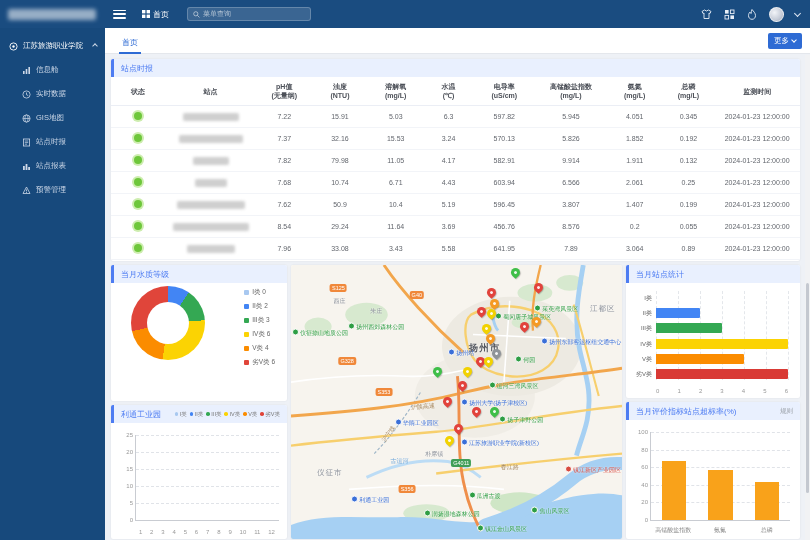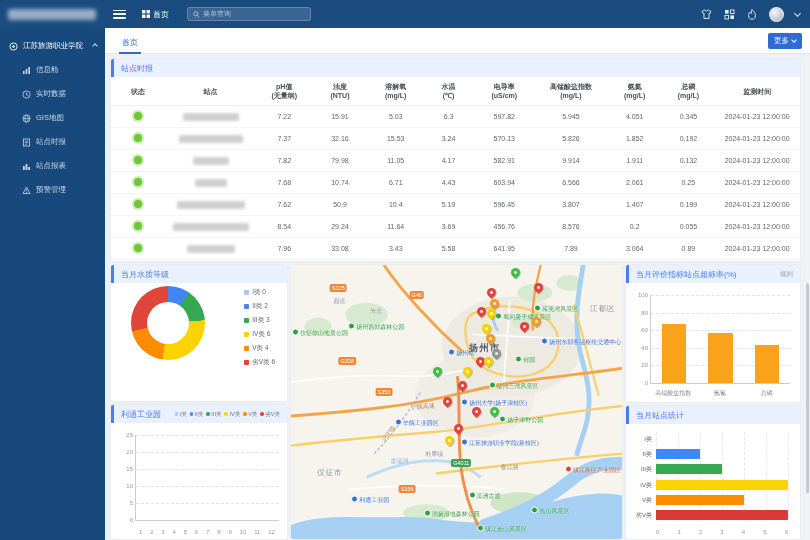--- a/index.html
+++ b/index.html
@@ -577,20 +577,68 @@
             <div class="pin" style="background: rgb(226, 67, 60); left: calc(51.7544% - 4.5px); top: calc(46.3768% - 11px);"></div>
             <div class="pin" style="background: rgb(226, 67, 60); left: calc(47.3684% - 4.5px); top: calc(52.1739% - 11px);"></div>
             <div class="pin" style="background: rgb(226, 67, 60); left: calc(56.1404% - 4.5px); top: calc(55.7971% - 11px);"></div>
             <div class="pin" style="background: rgb(63, 191, 73); left: calc(61.4035% - 4.5px); top: calc(55.7971% - 11px);"></div>
             <div class="pin" style="background: rgb(226, 67, 60); left: calc(50.5848% - 4.5px); top: calc(61.9565% - 11px);"></div>
             <div class="pin" style="background: rgb(242, 210, 0); left: calc(47.9532% - 4.5px); top: calc(66.3043% - 11px);"></div>
           </div>
       </section>
 
       <div class="col-right">
+        <section class="panel panel-hbar">
+          <div class="p-head">
+              <span class="p-title">当月站点统计</span>
+            </div>
+          <div class="hplot" id="hplot">
+              <div class="gridline-v" style="left: 0%;"></div>
+              <div class="gridline-v" style="left: 16.6667%;"></div>
+              <div class="gridline-v" style="left: 33.3333%;"></div>
+              <div class="gridline-v" style="left: 50%;"></div>
+              <div class="gridline-v" style="left: 66.6667%;"></div>
+              <div class="gridline-v" style="left: 83.3333%;"></div>
+              <div class="gridline-v" style="left: 100%;"></div>
+              <div class="hrow" style="top: 2px;">
+                <span class="hlab">I类</span>
+                <div class="hbar" style="width: 0%; background: rgb(168, 200, 240);"></div>
+              </div>
+              <div class="hrow" style="top: 17.2px;">
+                <span class="hlab">II类</span>
+                <div class="hbar" style="width: 33.3333%; background: rgb(66, 133, 244);"></div>
+              </div>
+              <div class="hrow" style="top: 32.4px;">
+                <span class="hlab">III类</span>
+                <div class="hbar" style="width: 50%; background: rgb(52, 168, 83);"></div>
+              </div>
+              <div class="hrow" style="top: 47.6px;">
+                <span class="hlab">IV类</span>
+                <div class="hbar" style="width: 100%; background: rgb(251, 211, 3);"></div>
+              </div>
+              <div class="hrow" style="top: 62.8px;">
+                <span class="hlab">V类</span>
+                <div class="hbar" style="width: 66.6667%; background: rgb(251, 140, 0);"></div>
+              </div>
+              <div class="hrow" style="top: 78px;">
+                <span class="hlab">劣V类</span>
+                <div class="hbar" style="width: 100%; background: rgb(217, 58, 53);"></div>
+              </div>
+            </div>
+          <div class="hxlabels" id="hxlabels">
+              <span>0</span>
+              <span>1</span>
+              <span>2</span>
+              <span>3</span>
+              <span>4</span>
+              <span>5</span>
+              <span>6</span>
+            </div>
+        </section>
+
         <section class="panel panel-exceed">
           <div class="p-head">
             <span class="p-title">当月评价指标站点超标率(%)</span>
             <span class="p-link">规则</span>
           </div>
           <div class="eplot" id="eplot">
               <div class="gridline-h" style="top: 0%;"></div>
               <span class="ytick" style="top: 0%;">100</span>
               <div class="gridline-h" style="top: 20%;"></div>
               <span class="ytick" style="top: 20%;">80</span>
@@ -604,68 +652,20 @@
               <div class="ebar" style="left: 8%; width: 17.3333%; height: 67%;"></div>
               <div class="ebar" style="left: 41.3333%; width: 17.3333%; height: 57%;"></div>
               <div class="ebar" style="left: 74.6667%; width: 17.3333%; height: 43%;"></div>
             </div>
           <div class="exlabels" id="exlabels">
               <span>高锰酸盐指数</span>
               <span>氨氮</span>
               <span>总磷</span>
             </div>
         </section>
-
-        <section class="panel panel-hbar">
-          <div class="p-head">
-              <span class="p-title">当月站点统计</span>
-            </div>
-          <div class="hplot" id="hplot">
-              <div class="gridline-v" style="left: 0%;"></div>
-              <div class="gridline-v" style="left: 16.6667%;"></div>
-              <div class="gridline-v" style="left: 33.3333%;"></div>
-              <div class="gridline-v" style="left: 50%;"></div>
-              <div class="gridline-v" style="left: 66.6667%;"></div>
-              <div class="gridline-v" style="left: 83.3333%;"></div>
-              <div class="gridline-v" style="left: 100%;"></div>
-              <div class="hrow" style="top: 2px;">
-                <span class="hlab">I类</span>
-                <div class="hbar" style="width: 0%; background: rgb(168, 200, 240);"></div>
-              </div>
-              <div class="hrow" style="top: 17.2px;">
-                <span class="hlab">II类</span>
-                <div class="hbar" style="width: 33.3333%; background: rgb(66, 133, 244);"></div>
-              </div>
-              <div class="hrow" style="top: 32.4px;">
-                <span class="hlab">III类</span>
-                <div class="hbar" style="width: 50%; background: rgb(52, 168, 83);"></div>
-              </div>
-              <div class="hrow" style="top: 47.6px;">
-                <span class="hlab">IV类</span>
-                <div class="hbar" style="width: 100%; background: rgb(251, 211, 3);"></div>
-              </div>
-              <div class="hrow" style="top: 62.8px;">
-                <span class="hlab">V类</span>
-                <div class="hbar" style="width: 66.6667%; background: rgb(251, 140, 0);"></div>
-              </div>
-              <div class="hrow" style="top: 78px;">
-                <span class="hlab">劣V类</span>
-                <div class="hbar" style="width: 100%; background: rgb(217, 58, 53);"></div>
-              </div>
-            </div>
-          <div class="hxlabels" id="hxlabels">
-              <span>0</span>
-              <span>1</span>
-              <span>2</span>
-              <span>3</span>
-              <span>4</span>
-              <span>5</span>
-              <span>6</span>
-            </div>
-        </section>
       </div>
     </div>
   </div>
 
   <div class="scrollbar">
       <div class="thumb"></div>
     </div>
 </div>
 
 </body></html>

